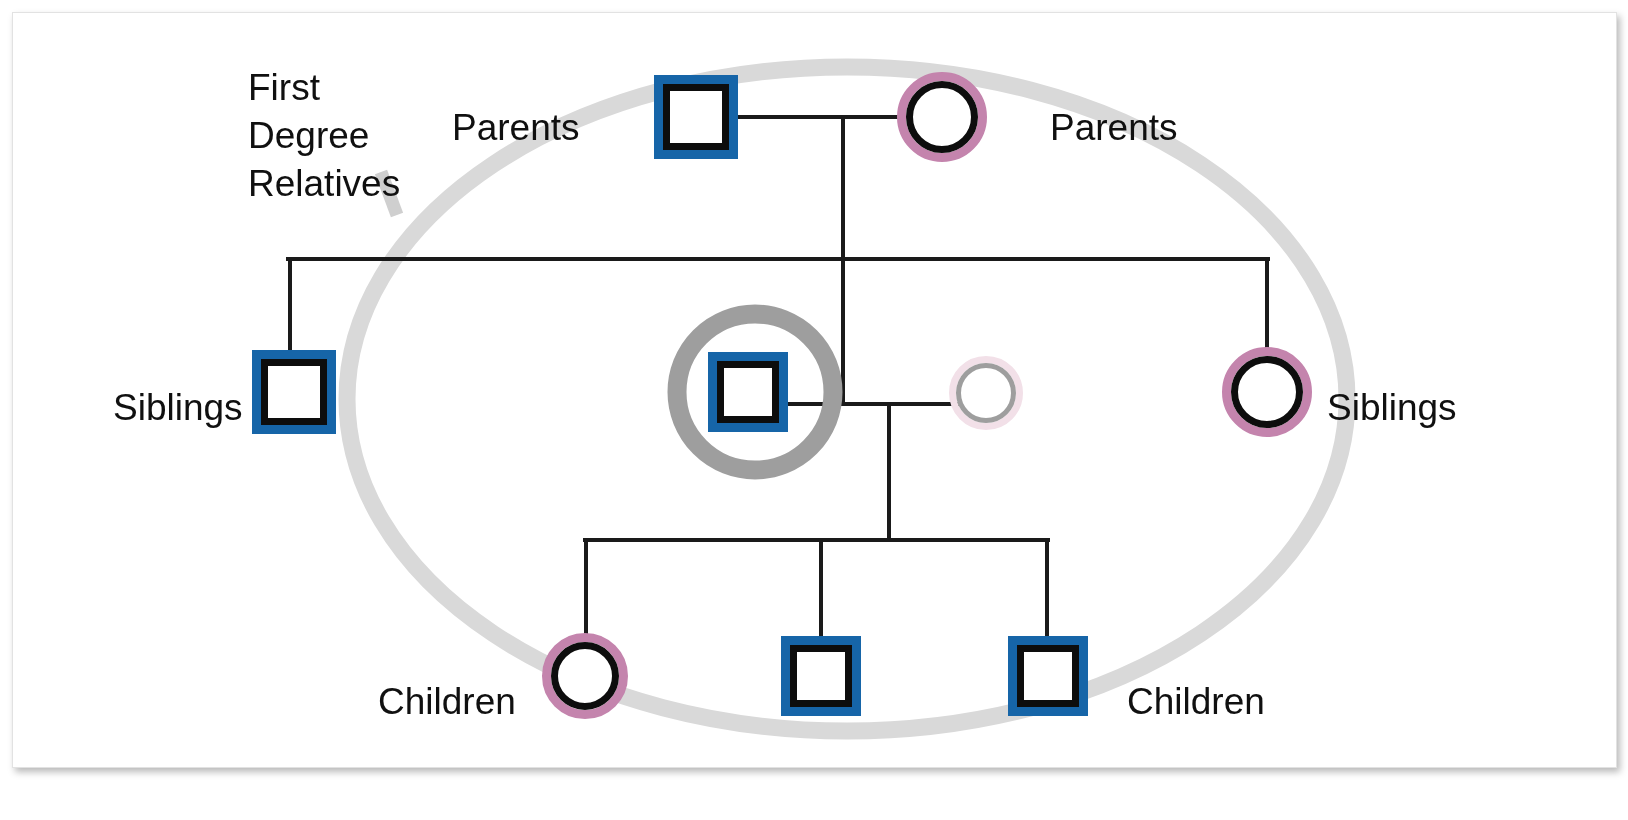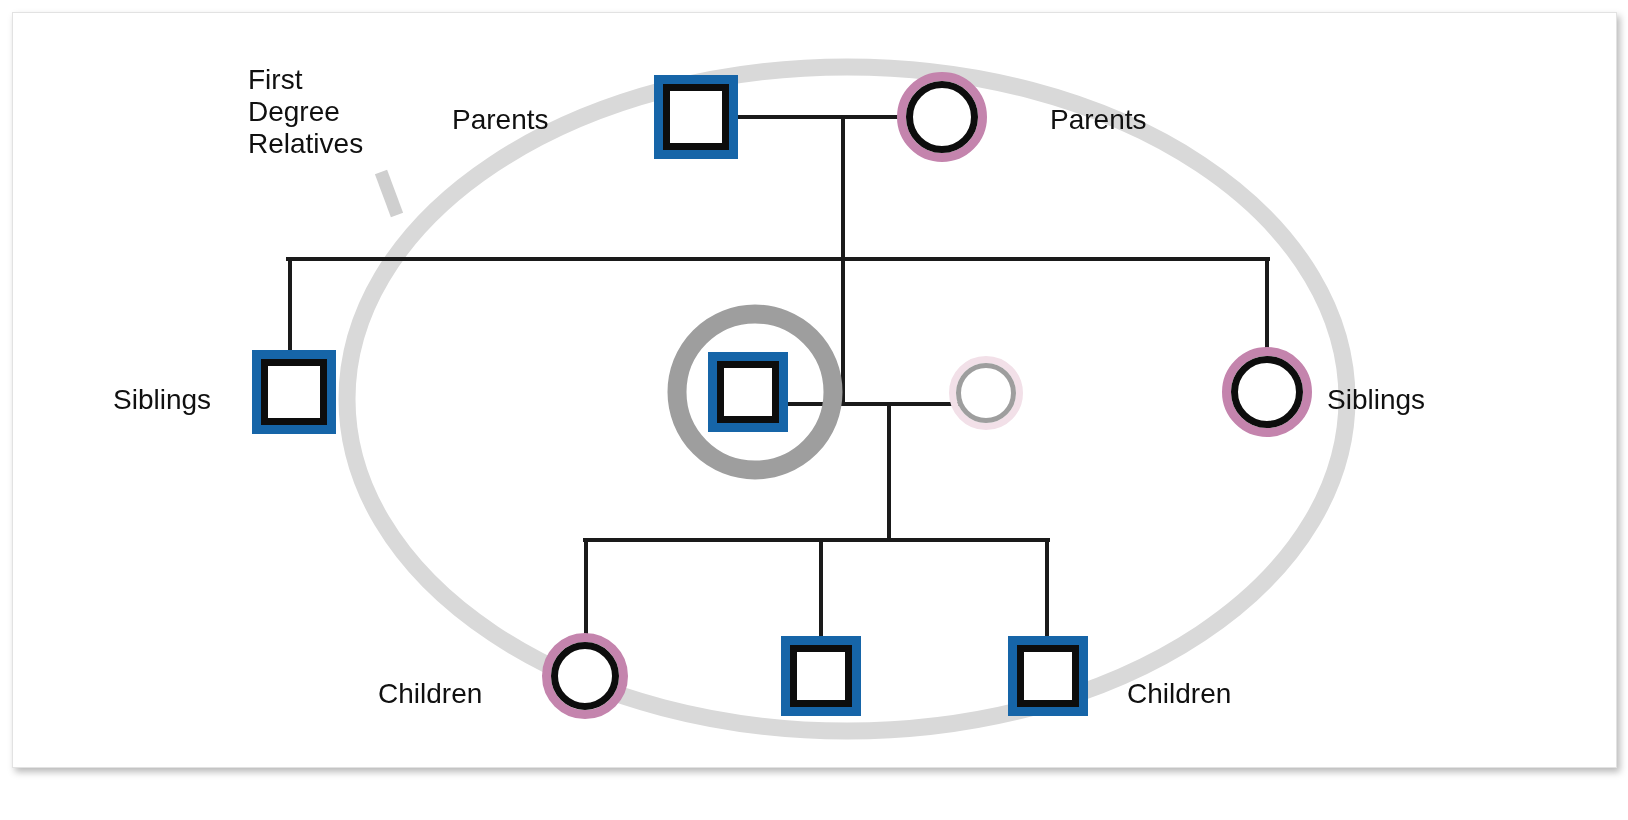--- a/index.html
+++ b/index.html
@@ -4,21 +4,21 @@
 <title>First Degree Relatives Pedigree</title>
 <style>
   html,body{margin:0;padding:0;background:#ffffff;}
   body{width:1628px;height:820px;overflow:hidden;
        font-family:"Liberation Sans","DejaVu Sans",sans-serif;}
   #stage{position:relative;width:1628px;height:820px;background:#ffffff;}
   #card{position:absolute;left:12px;top:12px;width:1605px;height:756px;
         background:#ffffff;border:1px solid #e2e2e2;
         box-shadow:3px 4px 7px rgba(0,0,0,0.28);box-sizing:border-box;}
   #canvas{position:absolute;left:0;top:0;width:1628px;height:820px;}
-  .lbl{position:absolute;color:#101010;font-size:28px;line-height:32px;
+  .lbl{position:absolute;color:#101010;font-size:37px;line-height:48px;
        white-space:pre;letter-spacing:0px;}
 </style>
 </head>
 <body>
 
 <div id="stage">
   <div id="card"></div>
 
   <svg id="canvas" viewBox="0 0 1628 820" xmlns="http://www.w3.org/2000/svg">
     <g id="g-ellipse">

